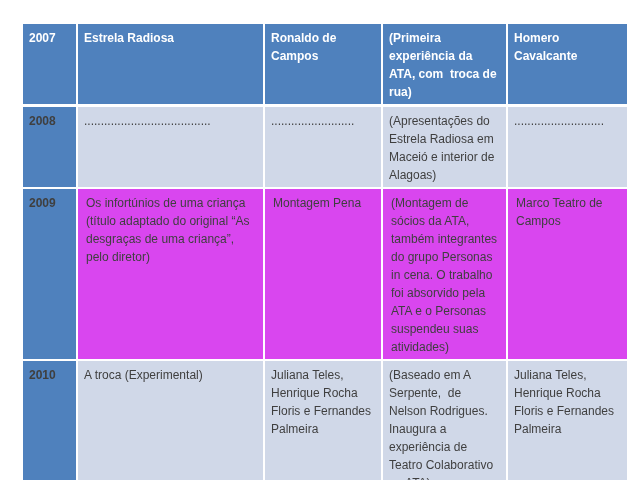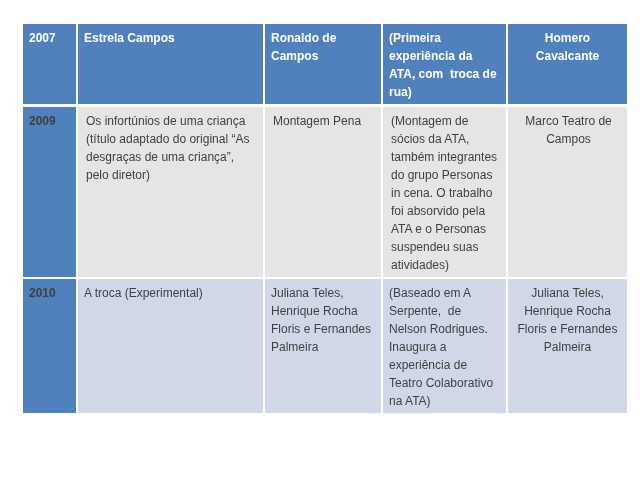--- a/index.html
+++ b/index.html
@@ -54,47 +54,54 @@
     border-bottom-width: 3px;
   }
   
   td.year {
     background: #4f81bd;
     color: #ffffff;
     font-weight: bold;
   }
   
   tr.band-a td:not(.year) { background: #d0d8e8; }
-  tr.band-b td:not(.year) { background: #e5e5e5; padding-left: 8px; }
+  tr.band-b td:not(.year) { background: #d946ef; padding-left: 8px; }
 
   
   table.tbl td:first-child { border-left: 0; }
-  table.tbl td:last-child  { border-right: 0; text-align: center; }
+  table.tbl td:last-child  { border-right: 0; }
   tr.r0 td { border-top: 0; }
   tr.r3 td { border-bottom: 0; }
 </style>
 </head>
 <body>
 
 <div class="slide">
   <table class="tbl">
     <colgroup>
       <col class="c0">
         <col class="c1">
         <col class="c2">
         <col class="c3">
         <col class="c4">
     </colgroup>
     <tbody>
       <tr class="r0 hdr">
         <td class="year">2007</td>
-        <td>Estrela Campos</td>
+        <td>Estrela Radiosa</td>
         <td>Ronaldo de Campos</td>
         <td>(Primeira experiência da ATA, com  troca de rua)</td>
         <td>Homero Cavalcante</td>
+      </tr>
+      <tr class="r1 band-a">
+        <td class="year">2008</td>
+        <td>......................................</td>
+        <td>.........................</td>
+        <td>(Apresentações do Estrela Radiosa em Maceió e interior de Alagoas)</td>
+        <td>...........................</td>
       </tr>
       <tr class="r2 band-b">
         <td class="year">2009</td>
         <td>Os infortúnios de uma criança (título adaptado do original “As desgraças de uma criança”, pelo diretor)</td>
         <td>Montagem Pena</td>
         <td>(Montagem de sócios da ATA, também integrantes do grupo Personas in cena. O trabalho foi absorvido pela ATA e o Personas suspendeu suas atividades)</td>
         <td>Marco Teatro de Campos</td>
       </tr>
       <tr class="r3 band-a">
         <td class="year">2010</td>

